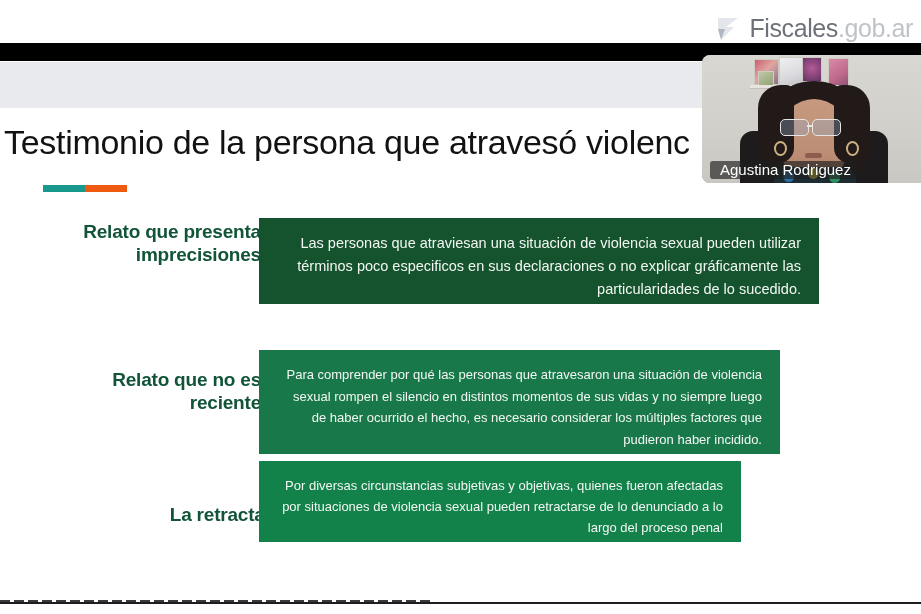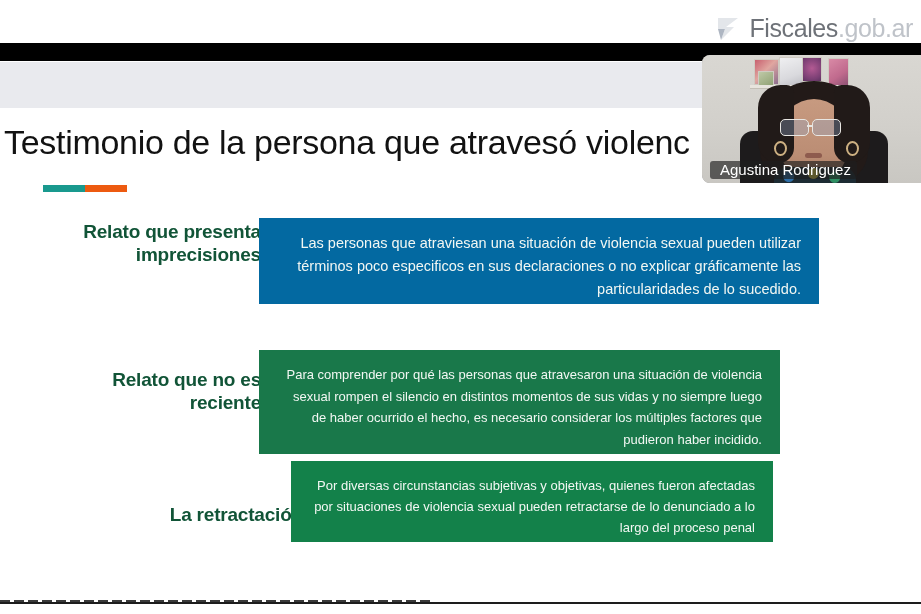--- a/index.html
+++ b/index.html
@@ -334,35 +334,35 @@
 
   <div class="slide-title">Testimonio de la persona que atravesó violenc</div>
 
   <div class="accent-bar">
     <div class="accent-teal" style="background: rgb(25, 153, 142);"></div>
     <div class="accent-orange" style="background: rgb(237, 90, 16);"></div>
   </div>
 
   <div class="row" id="row1">
     <div class="row-label" style="color: rgb(17, 84, 55);">Relato que presenta imprecisiones</div>
-    <div class="row-box" style="background: #0369a1;">
+    <div class="row-box" style="background: #14532d;">
       <p>Las personas que atraviesan una situación de violencia sexual pueden utilizar términos poco especificos en sus declaraciones o no explicar gráficamente las particularidades de lo sucedido.</p>
     </div>
   </div>
 
   <div class="row" id="row2">
     <div class="row-label" style="color: rgb(17, 84, 55);">Relato que no es reciente</div>
     <div class="row-box" style="background: rgb(25, 120, 74);">
       <p>Para comprender por qué las personas que atravesaron una situación de violencia sexual rompen el silencio en distintos momentos de sus vidas y no siempre luego de haber ocurrido el hecho, es necesario considerar los múltiples factores que pudieron haber incidido.</p>
     </div>
   </div>
 
   <div class="row" id="row3">
     <div class="row-label" style="color: rgb(17, 84, 55);">La retractación</div>
-    <div class="row-box" style="background: rgb(19, 129, 74); margin-left: 32px;">
+    <div class="row-box" style="background: rgb(19, 129, 74);">
       <p>Por diversas circunstancias subjetivas y objetivas, quienes fueron afectadas por situaciones de violencia sexual pueden retractarse de lo denunciado a lo largo del proceso penal</p>
     </div>
   </div>
 
   <div class="bottom-rule-dashes"></div>
   <div class="bottom-rule"></div>
   <div class="bottom-white"></div>
 
   <div class="video-panel">
     <div class="video-wall"></div>

